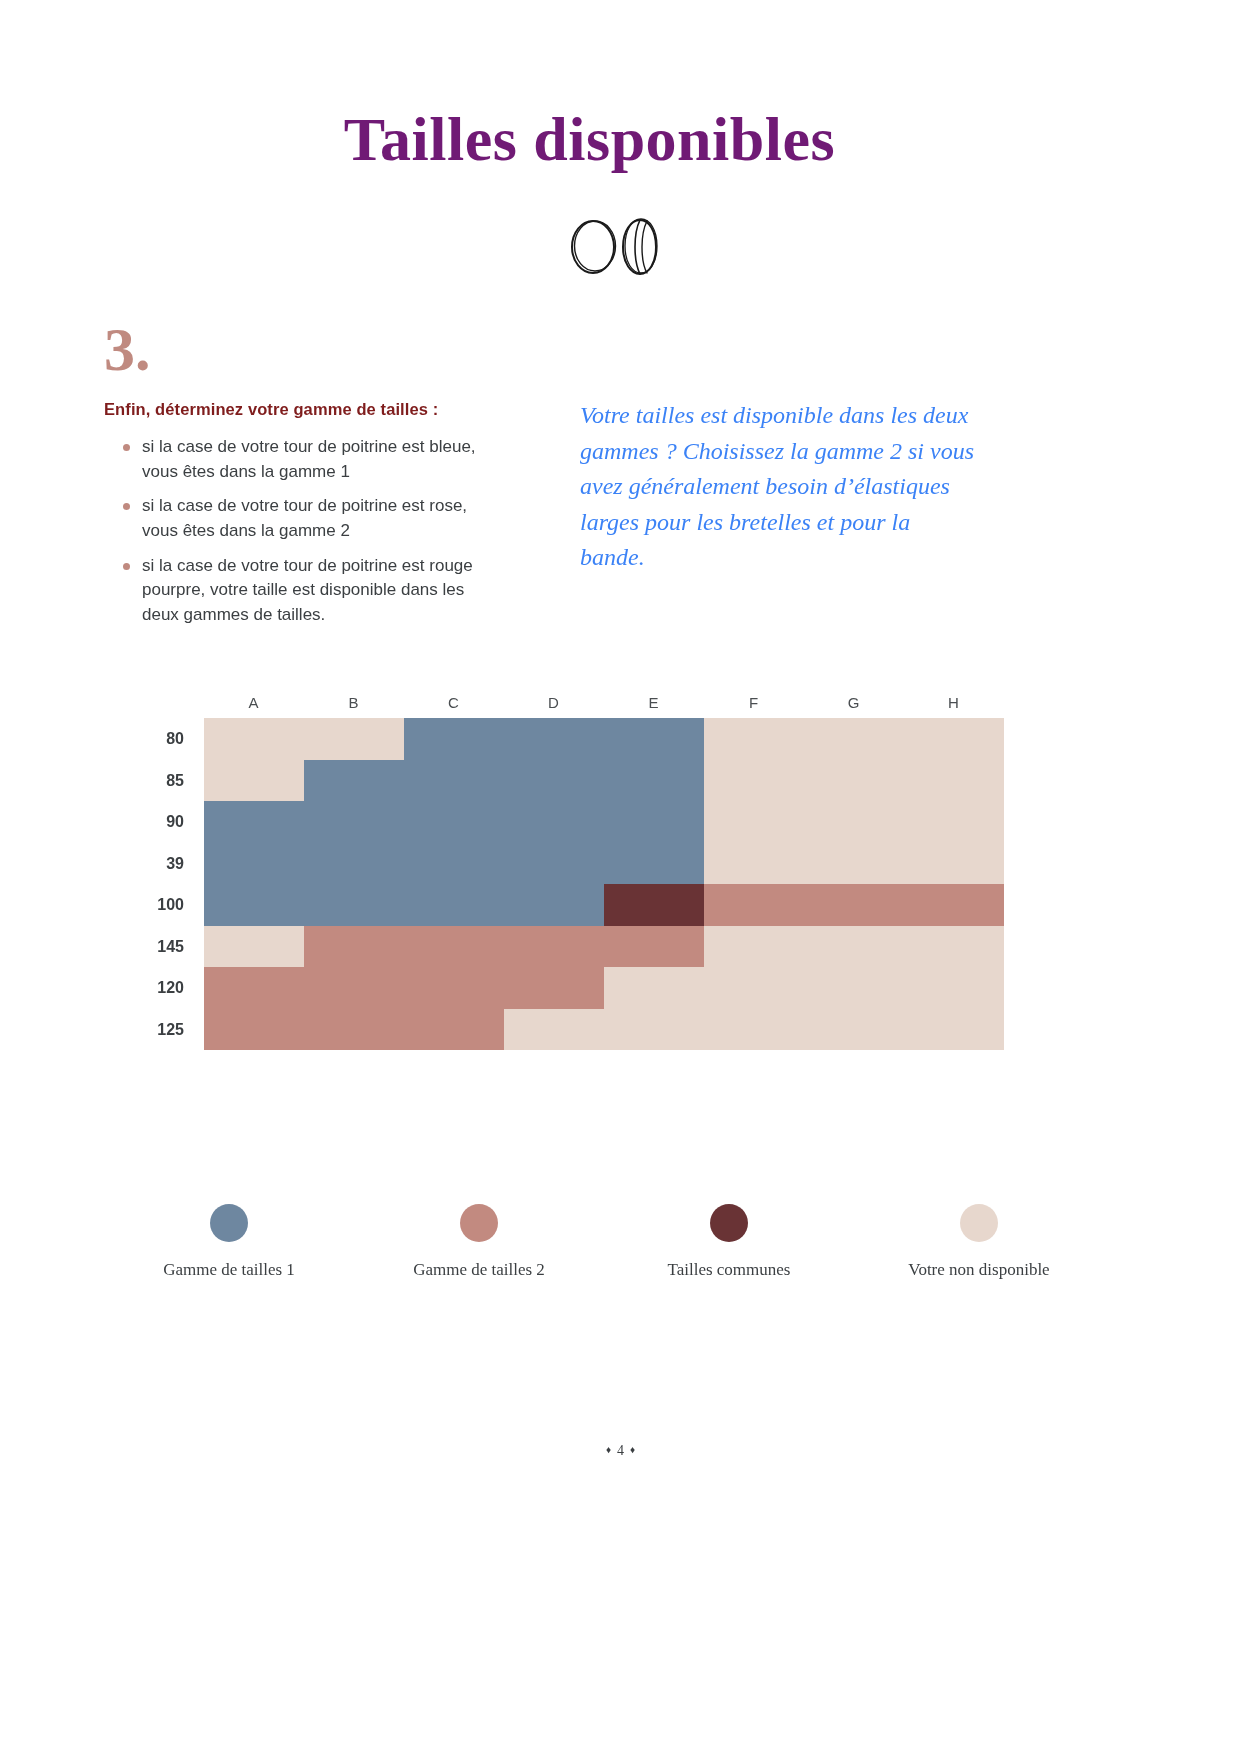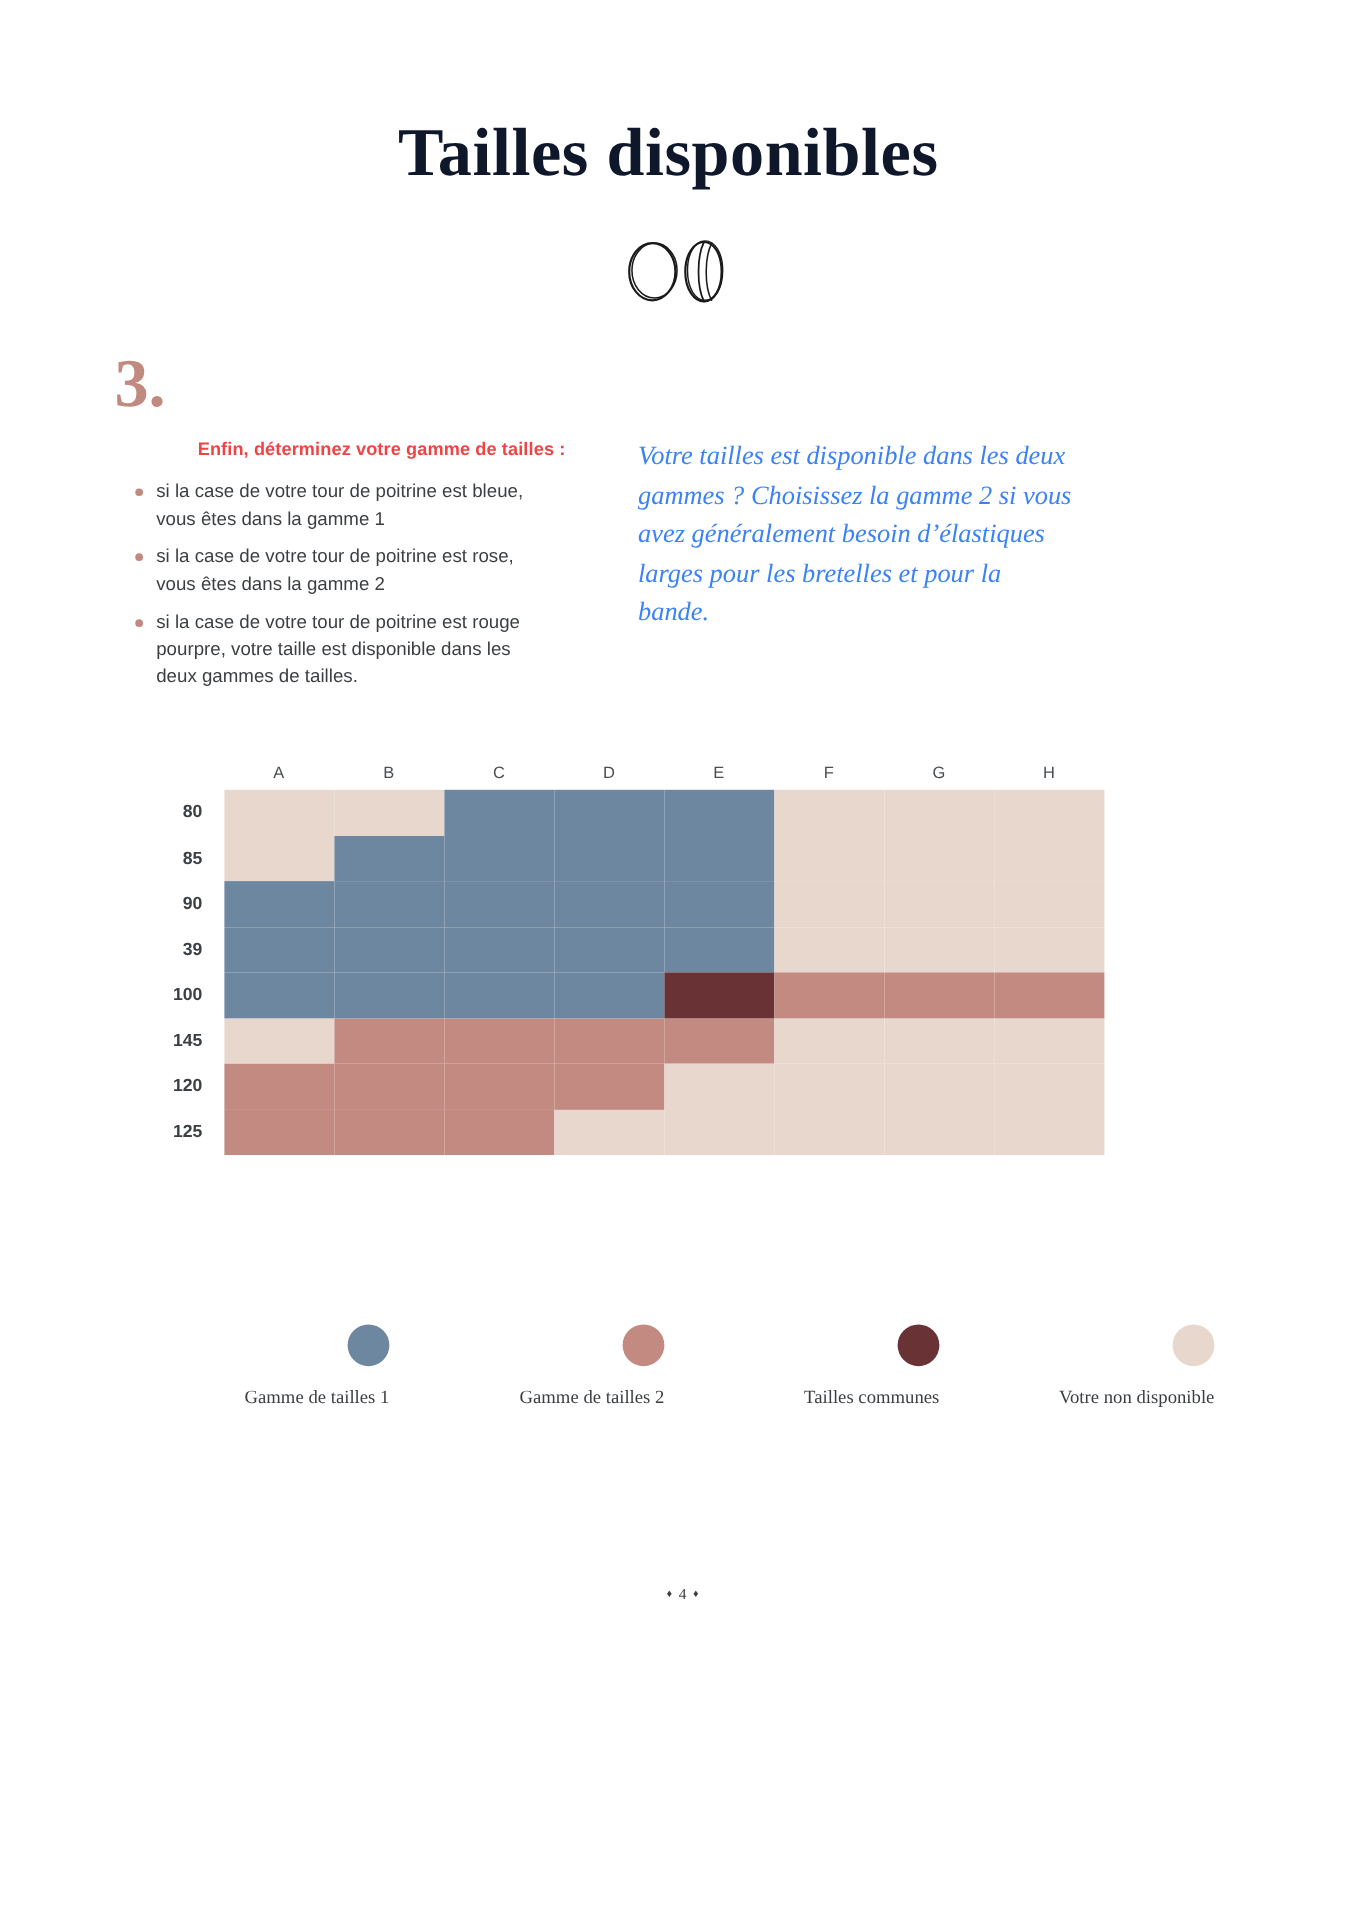--- a/index.html
+++ b/index.html
@@ -20,22 +20,21 @@
   .page-title {
     position: absolute;
     top: 104px;
     left: 0;
     width: 1179px;
     text-align: center;
     font-family: "Liberation Serif", serif;
     font-weight: 700;
     font-size: 62px;
     letter-spacing: 0.5px;
-    color: #0f172a;
-    padding-left: 18px;
+    color: #701a75;
   }
 
   
   .ornament {
     position: absolute;
     top: 212px;
     left: 0;
     width: 1241px;
     display: flex;
     justify-content: center;
@@ -57,24 +56,23 @@
   
   .left-col {
     position: absolute;
     left: 104px;
     top: 400px;
     width: 410px;
   }
   .lead-text {
     font-size: 16.5px;
     font-weight: 700;
-    color: #ef4444;
+    color: #7f1d1d;
     letter-spacing: 0.1px;
     margin: 0 0 10px 0;
-    text-align: right;
   }
   ul.bullets {
     list-style: none;
     margin: 16px;
     padding: 0;
   }
   ul.bullets li {
     position: relative;
     padding-left: 22px;
     margin-bottom: 10px;
@@ -156,21 +154,21 @@
     position: absolute;
     left: 104px;
     top: 1204px;
     width: 1000px;
     display: flex;
   }
   .legend-item {
     flex: 1 1 0;
     display: flex;
     flex-direction: column;
-    align-items: flex-end;
+    align-items: center;
   }
   .legend-swatch {
     width: 38px;
     height: 38px;
     border-radius: 50%;
   }
   .legend-label {
     margin-top: 18px;
     font-family: "Liberation Serif", serif;
     font-size: 17px;

